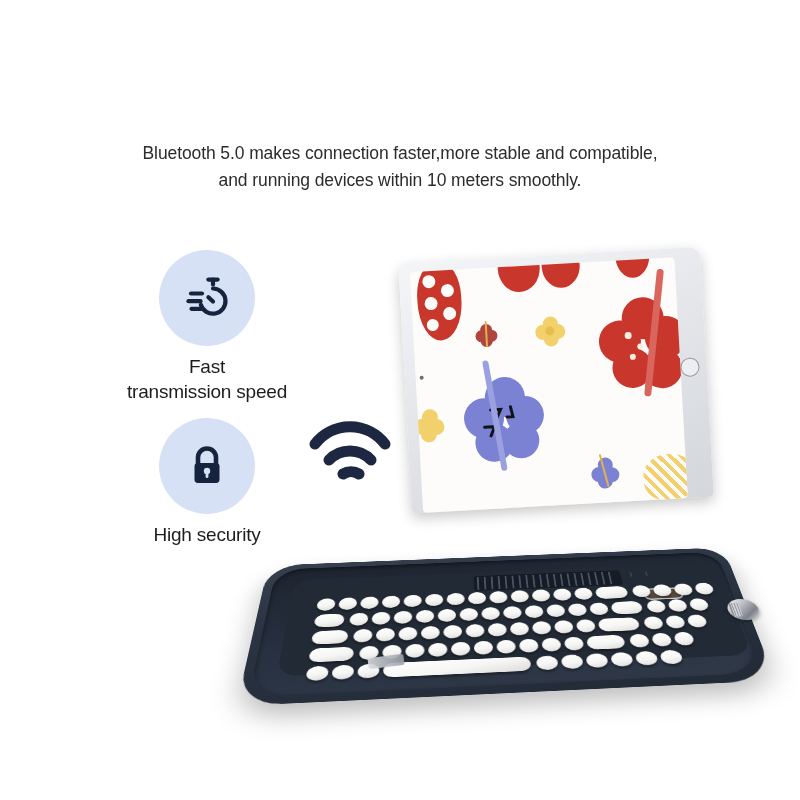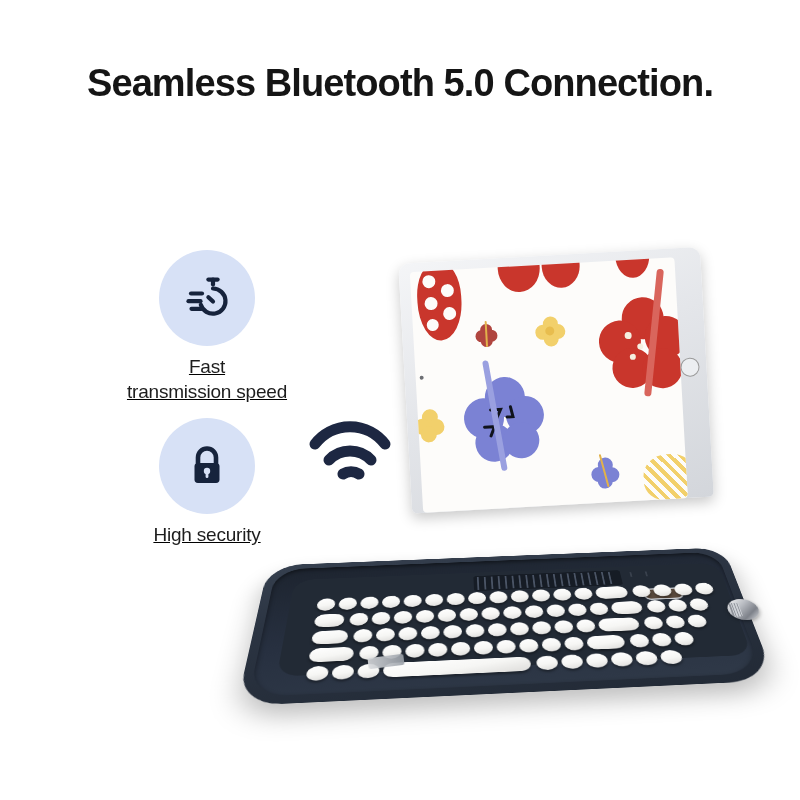--- a/index.html
+++ b/index.html
@@ -17,21 +17,21 @@
     white-space:nowrap;
   }
   .subtext{
     position:absolute;left:50px;top:140px;width:700px;text-align:center;
     font-size:17.5px;color:#2c2c2c;line-height:1.52;letter-spacing:-0.1px;
   }
   .subtext .ln{display:block;}
 
   
   .features{position:absolute;left:62px;top:250px;width:290px;}
-  .feature{position:relative;width:290px;margin-bottom:14px;text-decoration:underline;}
+  .feature{position:relative;width:290px;margin-bottom:14px;}
   .f-circle{
     width:96px;height:96px;border-radius:50%;
     background:#d7e1f6;margin:0 auto;position:relative;
   }
   .f-label{
     text-align:center;font-size:19px;color:#1d1d1d;line-height:1.3;
     margin-top:9px;letter-spacing:-0.2px;white-space:pre-line;
   }
   .f-icon{position:absolute;left:50%;top:50%;transform:translate(-50%,-50%);}
 
@@ -116,23 +116,24 @@
   .port{
     position:absolute;right:52px;top:40px;width:40px;height:15px;
     background:#5a4a3d;border-radius:7px;border:2px solid #c9ccd1;
   }
 </style>
 </head>
 <body>
 
 <div class="page">
 
-  <div class="headline">Seamless Bluetooth 5.0 Connection.</div>
 
   <div class="subtext">
+    <span class="ln">Bluetooth 5.0 makes connection faster,more stable and compatible,</span>
+    <span class="ln">and running devices within 10 meters smoothly.</span>
   </div>
 
   <div class="features">
 
     <div class="feature">
       <div class="f-circle">
         <svg class="f-icon" width="56" height="56" viewBox="0 0 56 56">
           <g fill="none" stroke="#16233c" stroke-width="4.2" stroke-linecap="round">
             <path d="M34 18.5 a12.6 12.6 0 1 1 -12.2 16.2"></path>
             <line x1="34" y1="9.6" x2="34" y2="14.6"></line>

